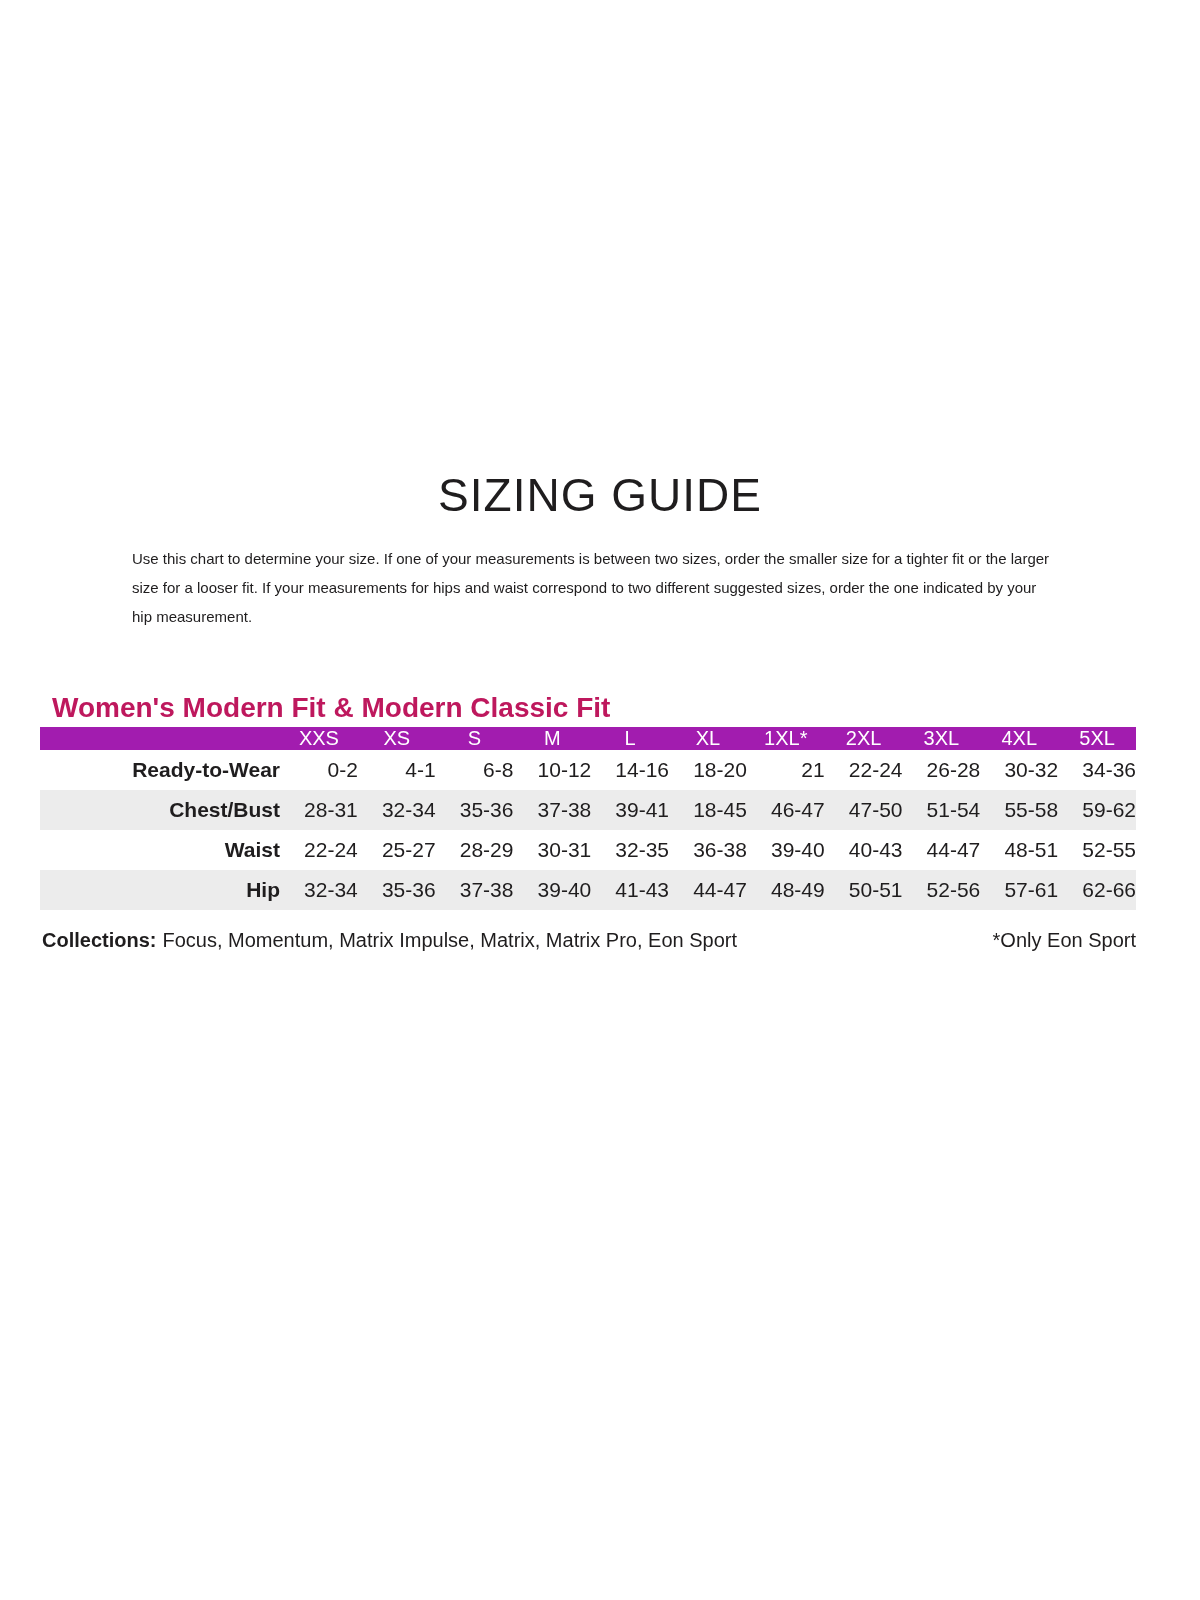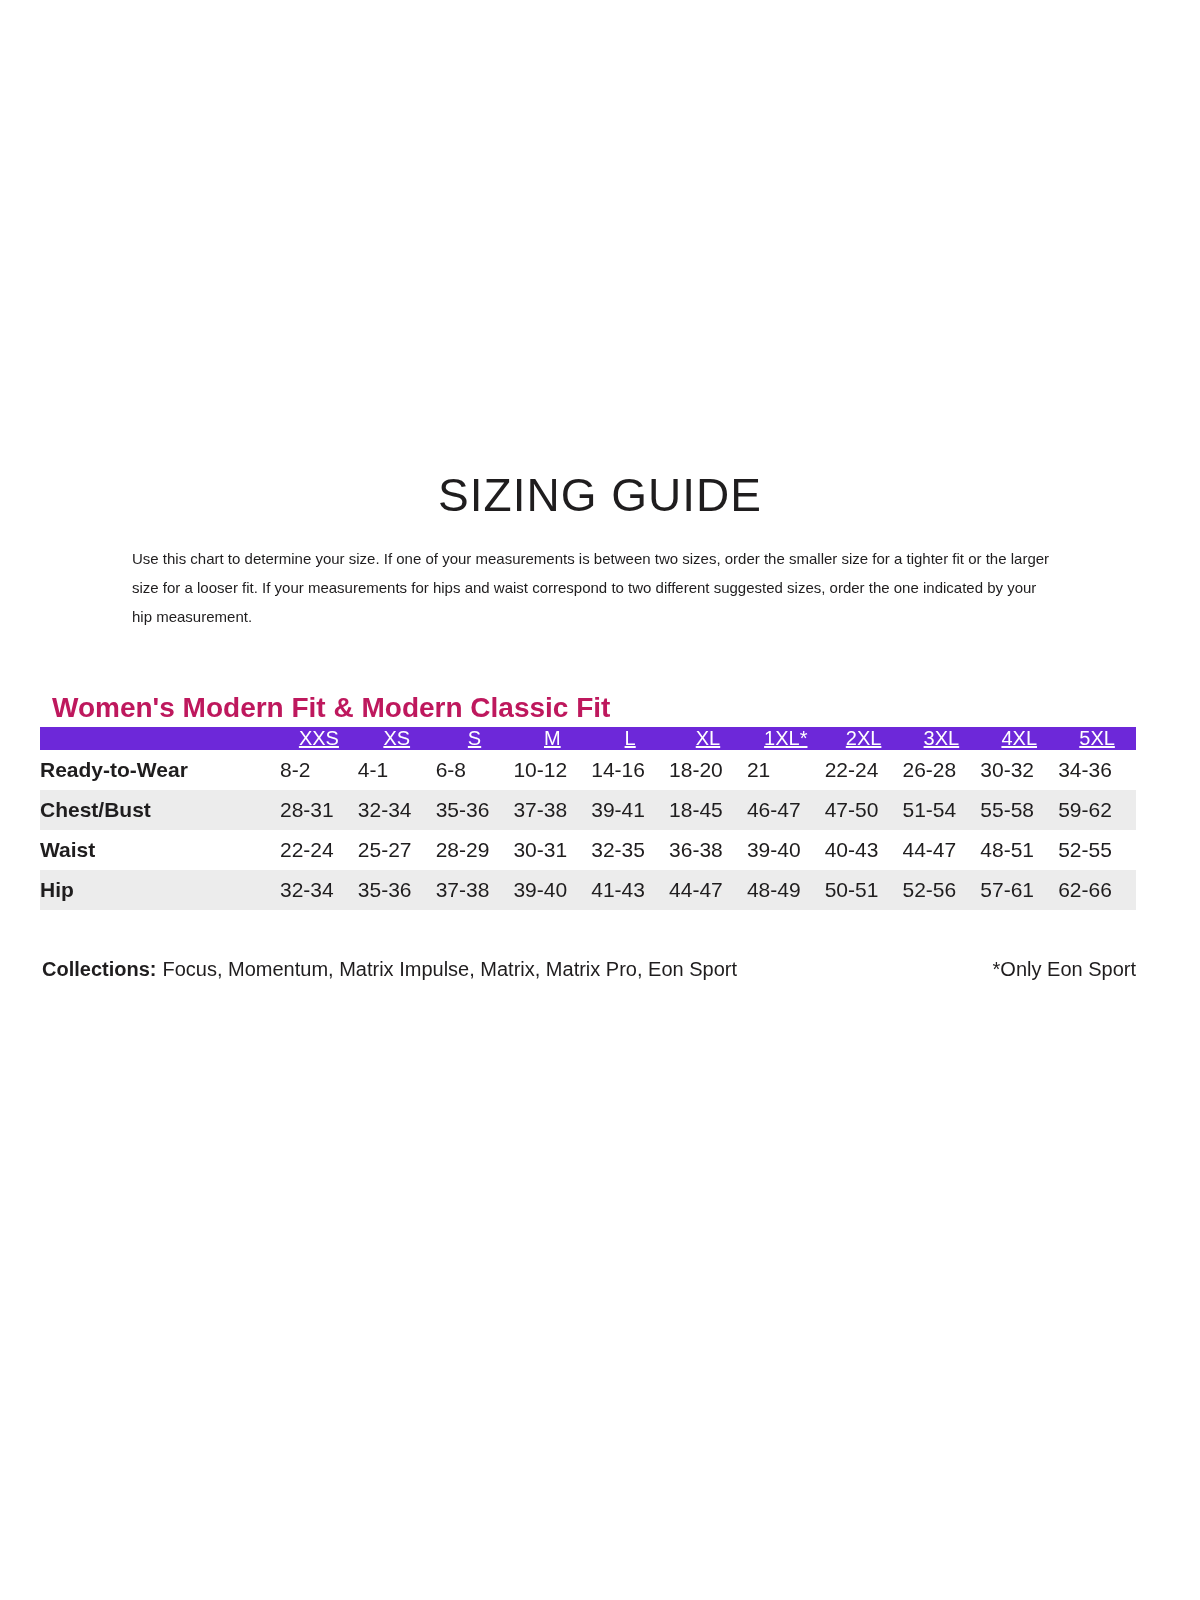--- a/index.html
+++ b/index.html
@@ -55,54 +55,52 @@
   table.size-table {
     width: 100%;
     border-collapse: collapse;
     table-layout: fixed;
   }
   table.size-table th.corner-cell,
   table.size-table td.row-label {
     width: 240px;
   }
   table.size-table thead th {
-    background: #6d28d9;
+    background: #a21caf;
     color: #ffffff;
     font-size: 20px;
     font-weight: 400;
     height: 20px;
     text-align: center;
     vertical-align: middle;
-    text-decoration: underline;
   }
   table.size-table tbody td {
     height: 40px;
     font-size: 21px;
-    text-align: left;
+    text-align: right;
     vertical-align: middle;
     color: #1f1d1e;
   }
   table.size-table tbody td.row-label {
     font-weight: 700;
   }
   table.size-table tbody tr.striped td {
     background: #ececec;
     margin-top: 7px;
   }
   .collections-line {
     position: absolute;
     top: 929px;
     left: 42px;
     width: 1094px;
     display: flex;
     justify-content: space-between;
     align-items: baseline;
     font-size: 20px;
     color: #1f1d1e;
-    margin-top: 29px;
   }
   .collections-left .label { font-weight: 700; }
   .collections-left .list { padding-left: 6px; }
   .footnote { font-size: 20px; }
 </style>
 </head>
 <body>
 
 <div class="page">
 
@@ -126,21 +124,21 @@
             <th>1XL*</th>
             <th>2XL</th>
             <th>3XL</th>
             <th>4XL</th>
             <th>5XL</th>
           </tr>
         </thead>
       <tbody>
           <tr class="">
             <td class="row-label">Ready-to-Wear</td>
-            <td>8-2</td>
+            <td>0-2</td>
             <td>4-1</td>
             <td>6-8</td>
             <td>10-12</td>
             <td>14-16</td>
             <td>18-20</td>
             <td>21</td>
             <td>22-24</td>
             <td>26-28</td>
             <td>30-32</td>
             <td>34-36</td>

